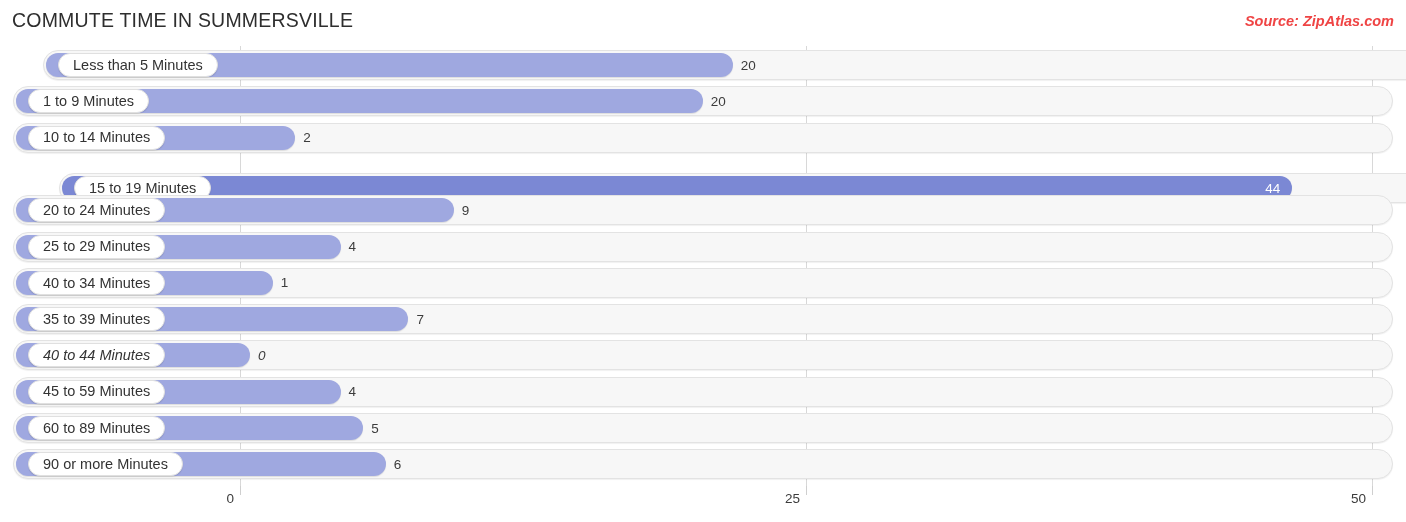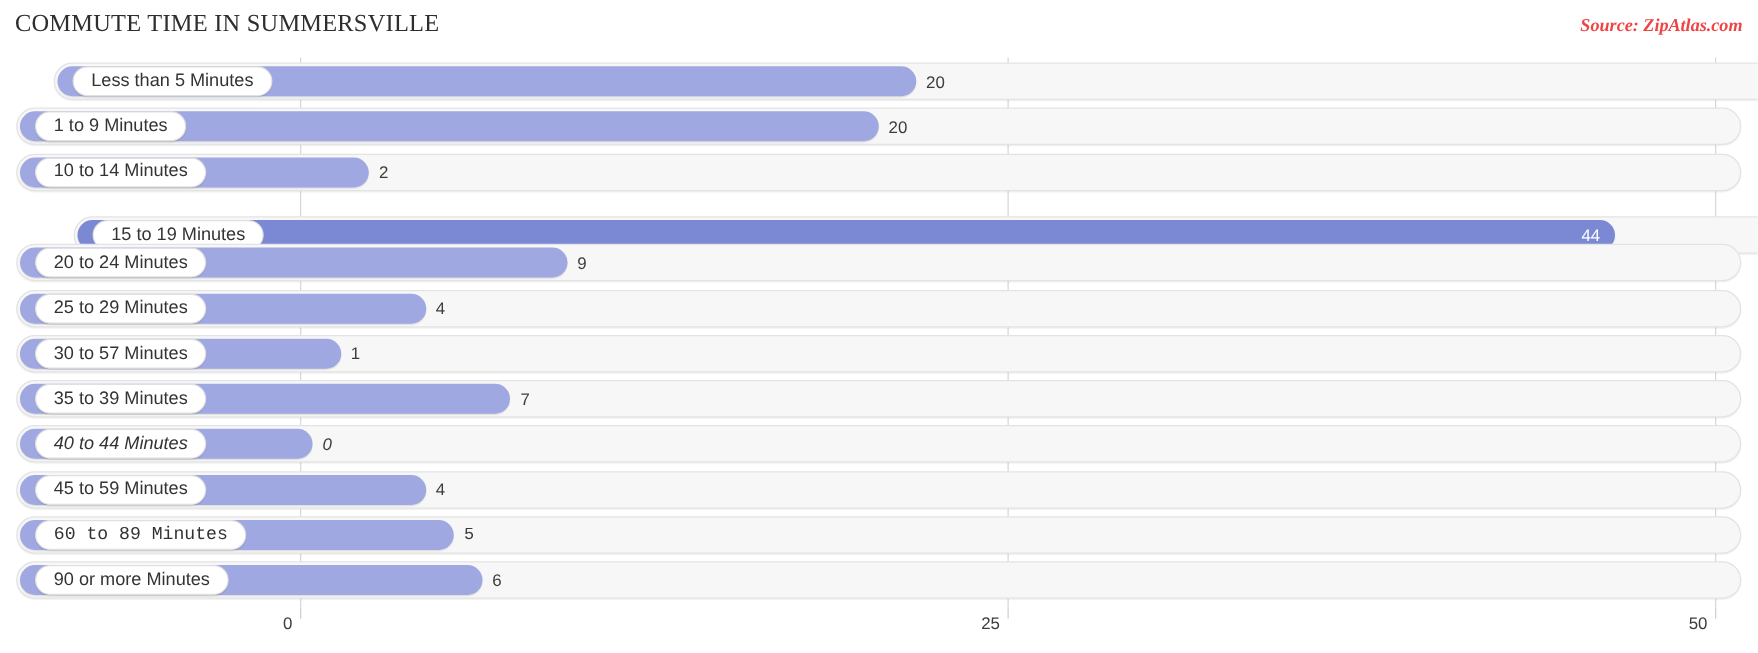--- a/index.html
+++ b/index.html
@@ -16,21 +16,20 @@
     position: relative;
   }
 
   
   .header {
     position: absolute;
     top: 0;
     left: 0;
     width: 1406px;
     height: 42px;
-    font-family: Liberation Serif, serif;
   }
   .chart-title {
     position: absolute;
     left: 12px;
     top: 9px;
     font-size: 19.5px;
     font-weight: 400;
     letter-spacing: 0.2px;
     color: #2e2e2e;
     white-space: nowrap;
@@ -244,21 +243,21 @@
         <div class="bar" style="width: 324.56px;"></div>
         <div class="pill">
           <span class="pill-text">25 to 29 Minutes</span>
         </div>
         <div class="value-out" style="left: 348.56px;">4</div>
       </div>
       <div class="row" style="top: 221.8px;">
         <div class="track"></div>
         <div class="bar" style="width: 256.64px;"></div>
         <div class="pill">
-          <span class="pill-text">30 to 57 Minutes</span>
+          <span class="pill-text">40 to 34 Minutes</span>
         </div>
         <div class="value-out" style="left: 280.64px;">1</div>
       </div>
       <div class="row" style="top: 258.1px;">
         <div class="track"></div>
         <div class="bar" style="width: 392.48px;"></div>
         <div class="pill">
           <span class="pill-text">35 to 39 Minutes</span>
         </div>
         <div class="value-out" style="left: 416.48px;">7</div>
@@ -272,21 +271,21 @@
         <div class="value-out" style="left: 258px;">0</div>
       </div>
       <div class="row" style="top: 330.7px;">
         <div class="track"></div>
         <div class="bar" style="width: 324.56px;"></div>
         <div class="pill">
           <span class="pill-text">45 to 59 Minutes</span>
         </div>
         <div class="value-out" style="left: 348.56px;">4</div>
       </div>
-      <div class="row" style="top: 367px; font-family: Liberation Mono, monospace;">
+      <div class="row" style="top: 367px;">
         <div class="track"></div>
         <div class="bar" style="width: 347.2px;"></div>
         <div class="pill">
           <span class="pill-text">60 to 89 Minutes</span>
         </div>
         <div class="value-out" style="left: 371.2px;">5</div>
       </div>
       <div class="row" style="top: 403.3px;">
         <div class="track"></div>
         <div class="bar" style="width: 369.84px;"></div>

